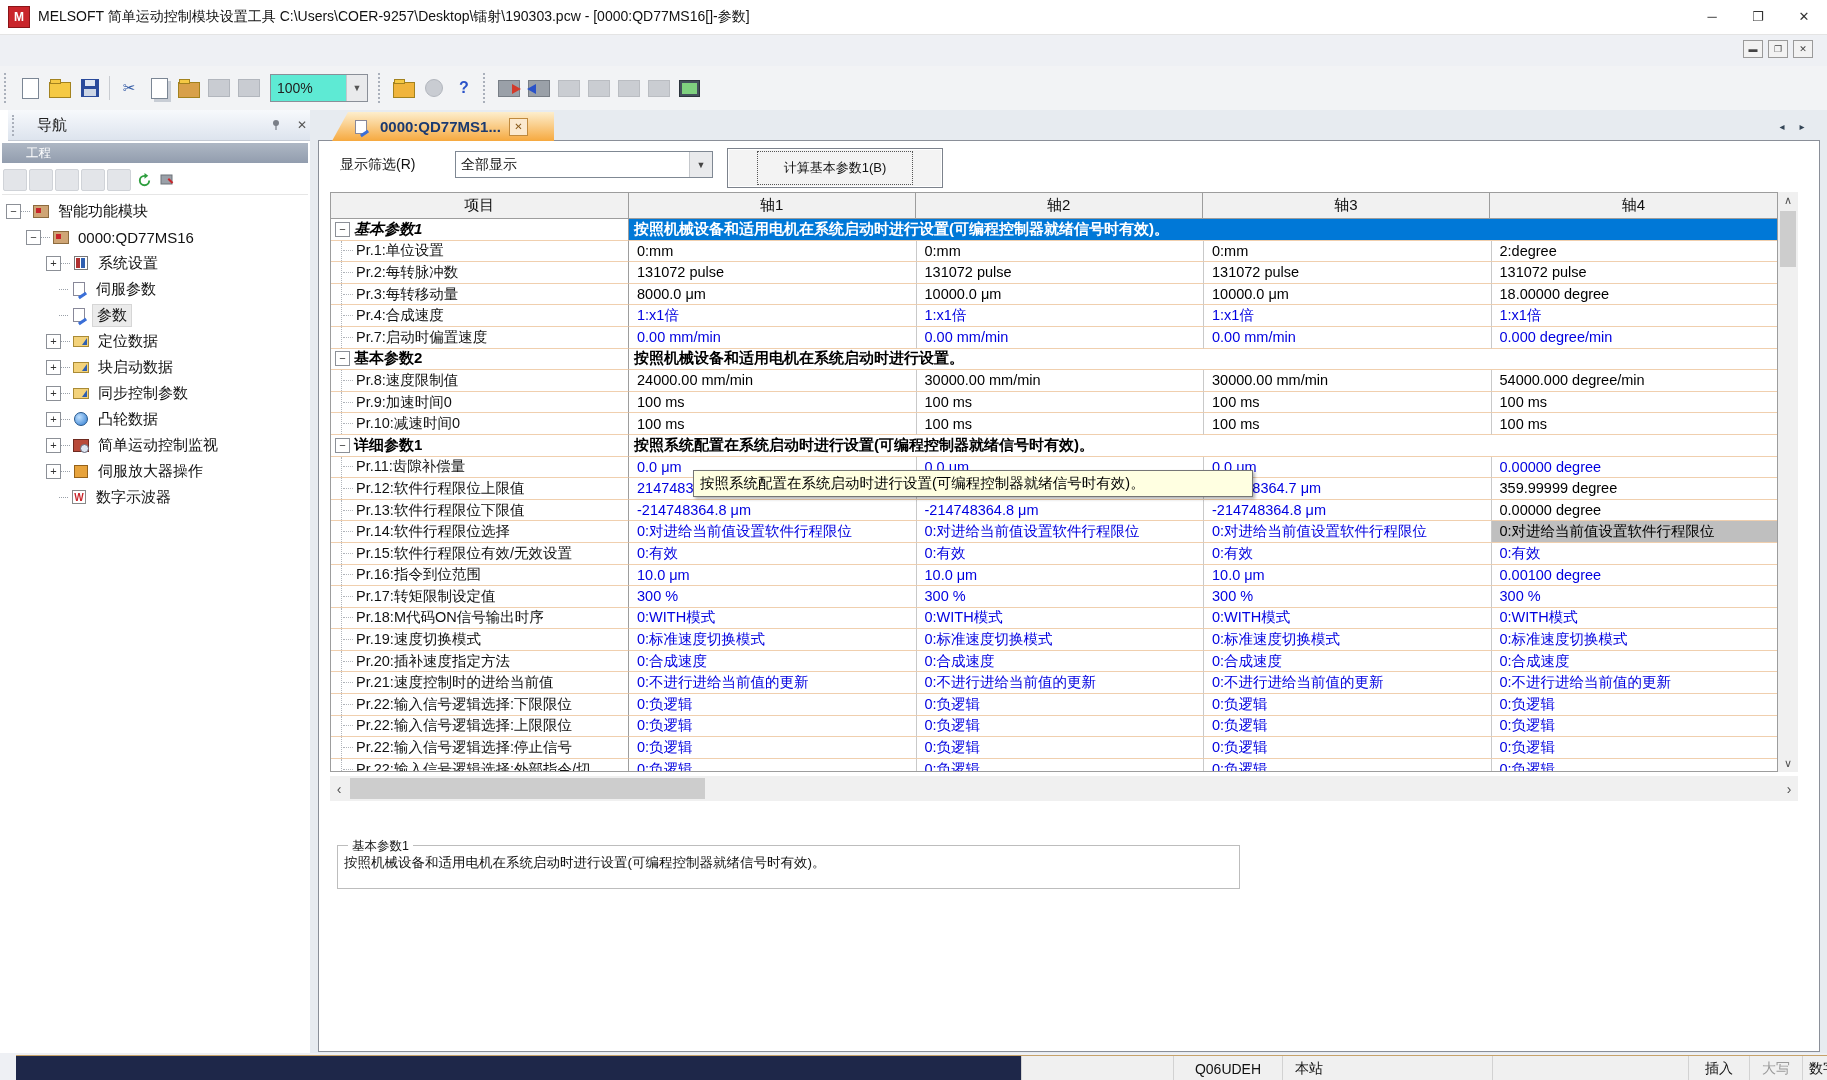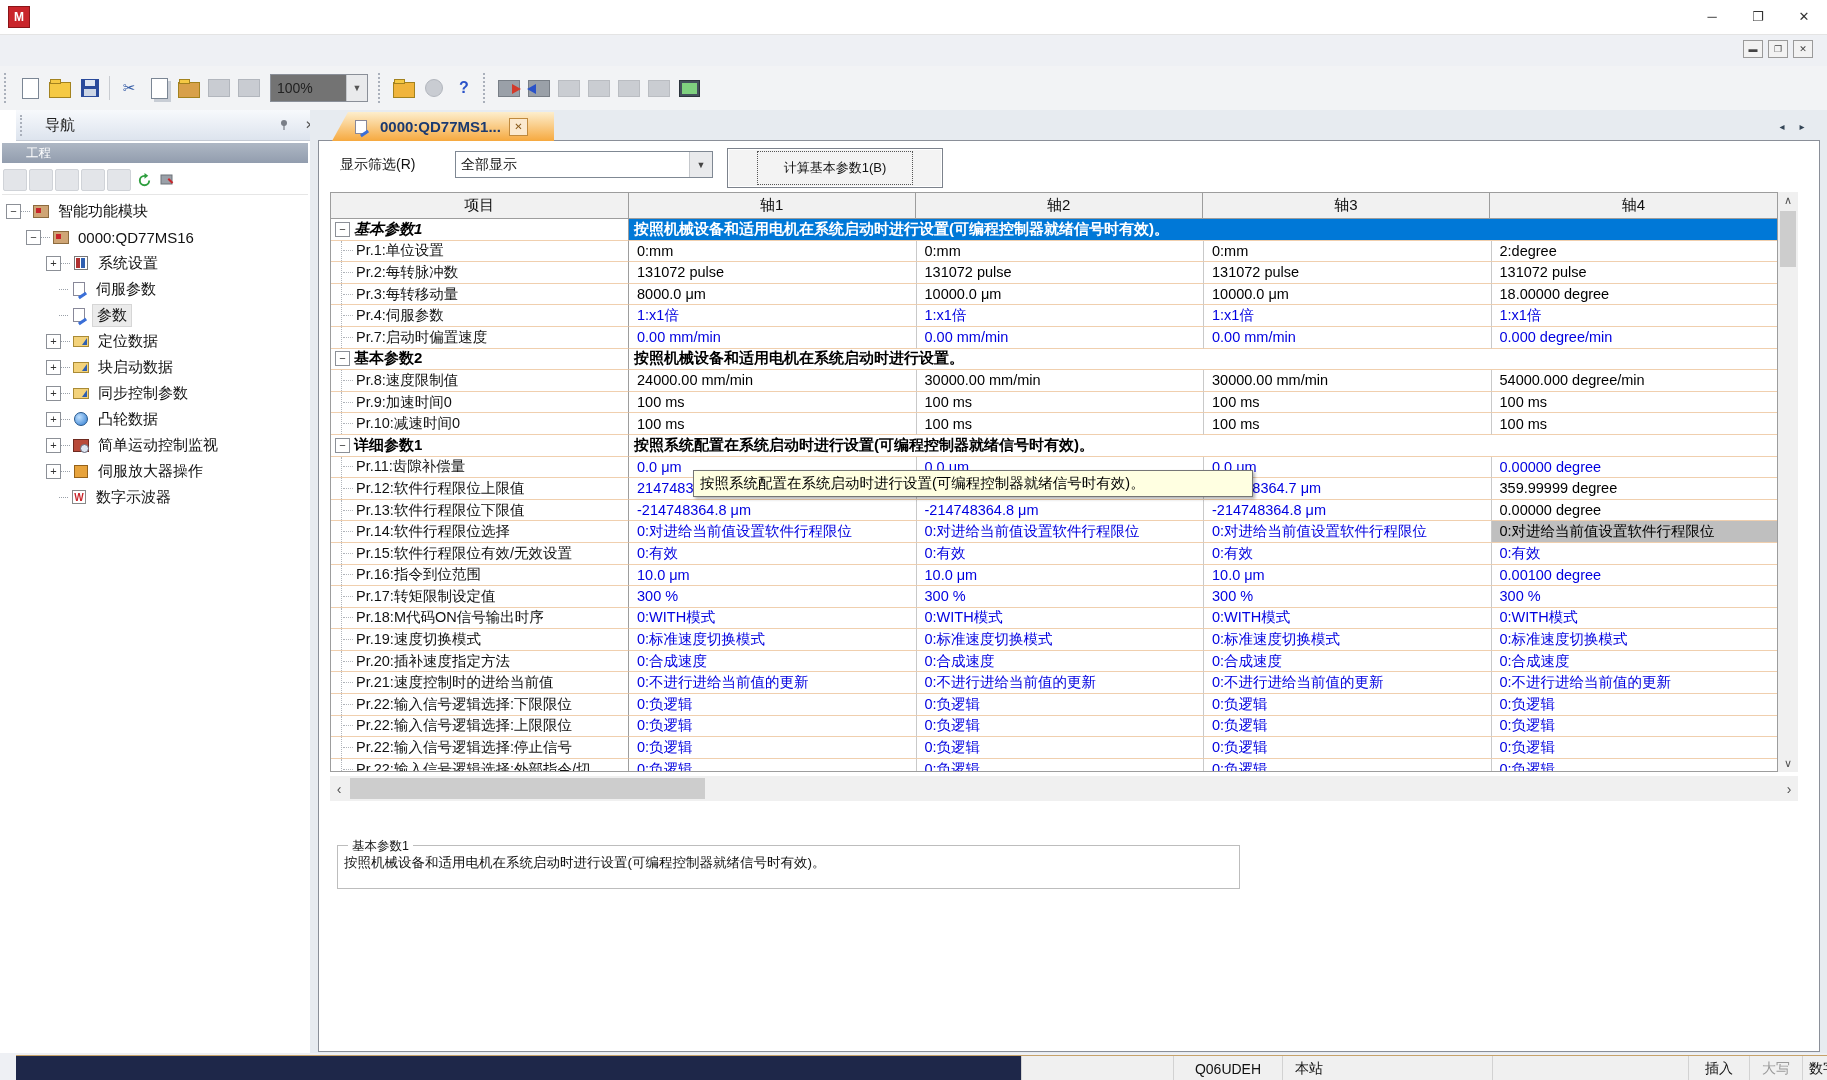--- a/index.html
+++ b/index.html
@@ -19,29 +19,29 @@
   .grip{width:5px;height:70%;margin:0 4px;border-left:2px dotted #aab0bb;}
   .menu-item{font-size:14px;color:#111;padding:4px 10px;cursor:default;}
   #mdi-buttons{position:absolute;right:14px;top:40px;display:flex;gap:5px;}
   .mdi-btn{width:18px;height:16px;border:1px solid #9a9a9a;background:#f2f2f2;font-size:9px;
            display:flex;align-items:center;justify-content:center;color:#444;}
   
   #toolbar{position:absolute;left:0;top:66px;width:1827px;height:44px;background:#f2f3f5;
            border-bottom:1px solid #d5d7da;display:flex;align-items:center;}
   .tb-icon{width:28px;height:28px;margin:0 1px;display:flex;align-items:center;justify-content:center;}
   .tb-sep{width:1px;height:24px;background:#c9ccd1;margin:0 4px;}
-  #zoom-combo{width:96px;height:26px;border:1px solid #8a8f98;background:#737373;display:flex;
+  #zoom-combo{width:96px;height:26px;border:1px solid #8a8f98;background:#5eead4;display:flex;
               align-items:center;margin:0 6px;}
   #zoom-combo .zval{flex:1;font-size:14px;color:#222;padding-left:6px;}
   #zoom-combo .zarrow{width:20px;height:100%;border-left:1px solid #c5c8cc;background:#e9eaec;
               display:flex;align-items:center;justify-content:center;font-size:9px;color:#555;}
   
   #nav{position:absolute;left:0;top:110px;width:310px;height:943px;background:#fff;
        border-right:1px solid #b9bec7;}
-  #nav-header{position:absolute;left:16px;top:0;width:310px;height:30px;
+  #nav-header{position:absolute;left:8px;top:0;width:310px;height:30px;
        background:linear-gradient(#f7f9fc,#dde4ee);border-bottom:1px solid #c4cad4;
        display:flex;align-items:center;}
   #nav-title{font-size:15px;color:#222;margin-left:14px;flex:1;}
   .nav-hbtn{width:20px;height:20px;display:flex;align-items:center;justify-content:center;
        color:#555;font-size:12px;margin-right:6px;}
   #nav-section{position:absolute;left:2px;top:33px;width:306px;height:20px;
        background:linear-gradient(#aeb7c4,#929dae);color:#fff;font-size:12.5px;
        display:flex;align-items:center;padding-left:24px;box-sizing:border-box;}
   #nav-toolbar{position:absolute;left:2px;top:56px;width:306px;height:28px;display:flex;
        align-items:center;border-bottom:1px solid #e6e6e6;}
@@ -169,20 +169,21 @@
   .qmark{font-size:16px;font-weight:bold;color:#2a52c8;}
   .scissors{font-size:15px;color:#3a5fa8;}
 </style>
 </head>
 <body>
 
 <div id="app">
 
   <div id="titlebar">
     <div id="title-icon">M</div>
+    <div id="title-text">MELSOFT 简单运动控制模块设置工具 C:\Users\COER-9257\Desktop\镭射\190303.pcw - [0000:QD77MS16[]-参数]</div>
     <div class="wincaption" style="right:92px;">─</div>
     <div class="wincaption" style="right:46px;">❐</div>
     <div class="wincaption" style="right:0;">✕</div>
   </div>
 
   <div id="mdi-buttons">
     <div class="mdi-btn">▬</div>
     <div class="mdi-btn">❐</div>
     <div class="mdi-btn">✕</div>
   </div>
@@ -467,21 +468,21 @@
           </div>
           <div class="td v-black">8000.0 μm</div>
           <div class="td v-black">10000.0 μm</div>
           <div class="td v-black">10000.0 μm</div>
           <div class="td v-black">18.00000 degree</div>
         </div>
         <div class="tr">
           <div class="td-label">
             <span class="p-rail"></span>
             <span class="p-dots"></span>
-            <span class="p-label">Pr.4:伺服参数</span>
+            <span class="p-label">Pr.4:合成速度</span>
           </div>
           <div class="td v-blue">1:x1倍</div>
           <div class="td v-blue">1:x1倍</div>
           <div class="td v-blue">1:x1倍</div>
           <div class="td v-blue">1:x1倍</div>
         </div>
         <div class="tr">
           <div class="td-label">
             <span class="p-rail"></span>
             <span class="p-dots"></span>

